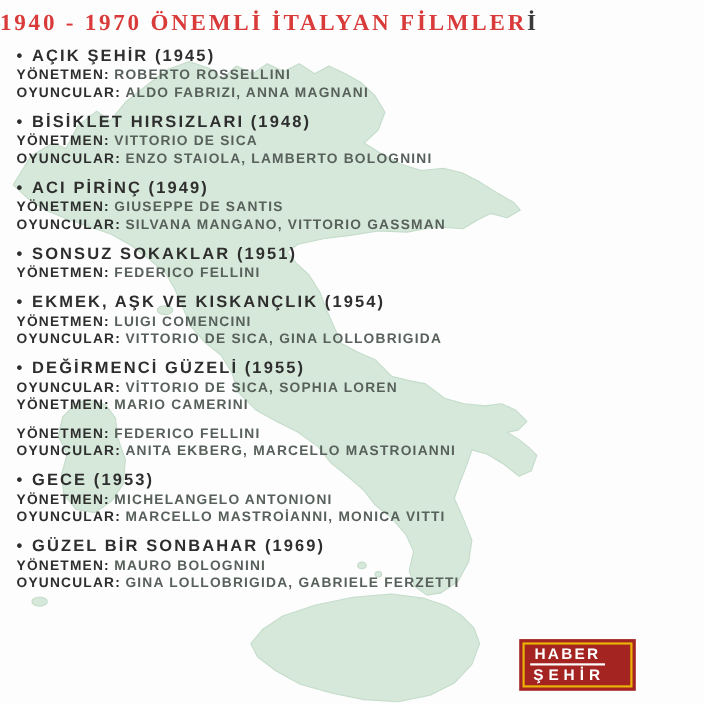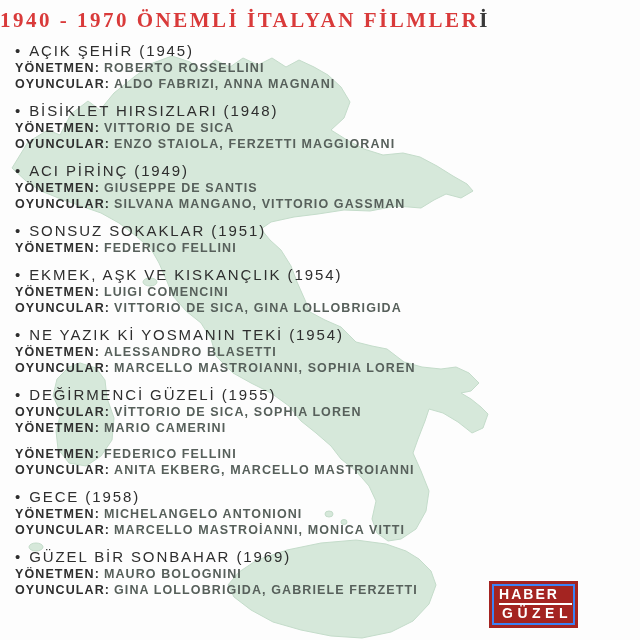--- a/index.html
+++ b/index.html
@@ -15,28 +15,28 @@
   body{width:640px;height:640px;background:var(--bg);font-family:"Liberation Sans",sans-serif;}
   #app{position:relative;width:640px;height:640px;overflow:hidden;background:var(--bg);}
   .map-svg{position:absolute;left:0;top:0;width:640px;height:640px;}
   .map-shape{fill:var(--map-green);stroke:var(--map-edge);stroke-width:1;stroke-linejoin:round;}
   .page-title{position:absolute;left:0;top:8px;font-size:21px;font-weight:bold;
     letter-spacing:2.5px;white-space:nowrap;margin:0;font-family:Liberation Serif, serif;}
   .page-title .t-main{color:var(--title-red);}
   .page-title .t-suffix{color:#3a3a3a;}
   .films{position:absolute;left:15px;top:42px;width:600px;}
   .film{margin-bottom:10px;}
-  .film-title{font-size:15px;font-weight:normal;color:var(--text-dark);
+  .film-title{font-size:15px;font-weight:bold;color:var(--text-dark);
     letter-spacing:1.9px;line-height:18px;white-space:nowrap;}
   .film-title .bullet{margin-right:7px;}
   .film-line{font-size:12.5px;font-weight:bold;letter-spacing:1.1px;line-height:16px;white-space:nowrap;}
   .film-line .label{color:var(--text-dark);margin-right:4px;}
   .film-line .value{color:var(--text-gray);}
   .logo{position:absolute;right:62px;bottom:12px;background:var(--logo-red);padding:3px;}
-  .logo-inner{border:2px solid #3b82f6;padding:1px 1px 2px 5px;text-align:left;}
+  .logo-inner{border:2px solid #eab308;padding:1px 23px 2px 5px;text-align:center;}
   .logo-line1{color:#ffffff;font-size:14px;font-weight:bold;letter-spacing:2px;line-height:15px;}
   .logo-divider{height:2px;background:#ffffff;margin:1px 0 1px 0;}
   .logo-line2{color:#ffffff;font-size:14px;font-weight:bold;letter-spacing:4.5px;line-height:15px;padding-left:3px;}
 </style>
 </head>
 <body>
 
 <div id="app">
 
   <svg class="map-svg" viewBox="0 0 640 640" xmlns="http://www.w3.org/2000/svg" aria-hidden="true">
@@ -75,71 +75,66 @@
   <div class="films">
     <div class="film">
       <div class="film-title"><span class="bullet">•</span><span>AÇIK ŞEHİR (1945)</span></div>
       <div class="film-line"><span class="label">YÖNETMEN:</span><span class="value">ROBERTO ROSSELLINI</span></div>
       <div class="film-line"><span class="label">OYUNCULAR:</span><span class="value">ALDO FABRIZI, ANNA MAGNANI</span></div>
     </div>
 
     <div class="film">
       <div class="film-title"><span class="bullet">•</span><span>BİSİKLET HIRSIZLARI (1948)</span></div>
       <div class="film-line"><span class="label">YÖNETMEN:</span><span class="value">VITTORIO DE SICA</span></div>
-      <div class="film-line"><span class="label">OYUNCULAR:</span><span class="value">ENZO STAIOLA, FERZETTI MAGGIORANI</span></div>
+      <div class="film-line"><span class="label">OYUNCULAR:</span><span class="value">ENZO STAIOLA, LAMBERTO BOLOGNINI</span></div>
     </div>
 
     <div class="film">
       <div class="film-title"><span class="bullet">•</span><span>ACI PİRİNÇ (1949)</span></div>
       <div class="film-line"><span class="label">YÖNETMEN:</span><span class="value">GIUSEPPE DE SANTIS</span></div>
       <div class="film-line"><span class="label">OYUNCULAR:</span><span class="value">SILVANA MANGANO, VITTORIO GASSMAN</span></div>
     </div>
 
     <div class="film">
       <div class="film-title"><span class="bullet">•</span><span>SONSUZ SOKAKLAR (1951)</span></div>
       <div class="film-line"><span class="label">YÖNETMEN:</span><span class="value">FEDERICO FELLINI</span></div>
     </div>
 
     <div class="film">
       <div class="film-title"><span class="bullet">•</span><span>EKMEK, AŞK VE KISKANÇLIK (1954)</span></div>
       <div class="film-line"><span class="label">YÖNETMEN:</span><span class="value">LUIGI COMENCINI</span></div>
       <div class="film-line"><span class="label">OYUNCULAR:</span><span class="value">VITTORIO DE SICA, GINA LOLLOBRIGIDA</span></div>
     </div>
 
-    <div class="film">
-      <div class="film-title"><span class="bullet">•</span><span>NE YAZIK Kİ YOSMANIN TEKİ (1954)</span></div>
-      <div class="film-line"><span class="label">YÖNETMEN:</span><span class="value">ALESSANDRO BLASETTI</span></div>
-      <div class="film-line"><span class="label">OYUNCULAR:</span><span class="value">MARCELLO MASTROIANNI, SOPHIA LOREN</span></div>
-    </div>
 
     <div class="film">
       <div class="film-title"><span class="bullet">•</span><span>DEĞİRMENCİ GÜZELİ (1955)</span></div>
       <div class="film-line"><span class="label">OYUNCULAR:</span><span class="value">VİTTORIO DE SICA, SOPHIA LOREN</span></div>
       <div class="film-line"><span class="label">YÖNETMEN:</span><span class="value">MARIO CAMERINI</span></div>
     </div>
 
     <div class="film">
       <div class="film-line"><span class="label">YÖNETMEN:</span><span class="value">FEDERICO FELLINI</span></div>
       <div class="film-line"><span class="label">OYUNCULAR:</span><span class="value">ANITA EKBERG, MARCELLO MASTROIANNI</span></div>
     </div>
 
     <div class="film">
-      <div class="film-title"><span class="bullet">•</span><span>GECE (1958)</span></div>
+      <div class="film-title"><span class="bullet">•</span><span>GECE (1953)</span></div>
       <div class="film-line"><span class="label">YÖNETMEN:</span><span class="value">MICHELANGELO ANTONIONI</span></div>
       <div class="film-line"><span class="label">OYUNCULAR:</span><span class="value">MARCELLO MASTROİANNI, MONICA VITTI</span></div>
     </div>
 
     <div class="film">
       <div class="film-title"><span class="bullet">•</span><span>GÜZEL BİR SONBAHAR (1969)</span></div>
       <div class="film-line"><span class="label">YÖNETMEN:</span><span class="value">MAURO BOLOGNINI</span></div>
       <div class="film-line"><span class="label">OYUNCULAR:</span><span class="value">GINA LOLLOBRIGIDA, GABRIELE FERZETTI</span></div>
     </div>
   </div>
 
   <div class="logo">
     <div class="logo-inner">
       <div class="logo-line1">HABER</div>
       <div class="logo-divider"></div>
-      <div class="logo-line2">GÜZEL</div>
+      <div class="logo-line2">ŞEHİR</div>
     </div>
   </div>
 
 </div>
 
 </body></html>

